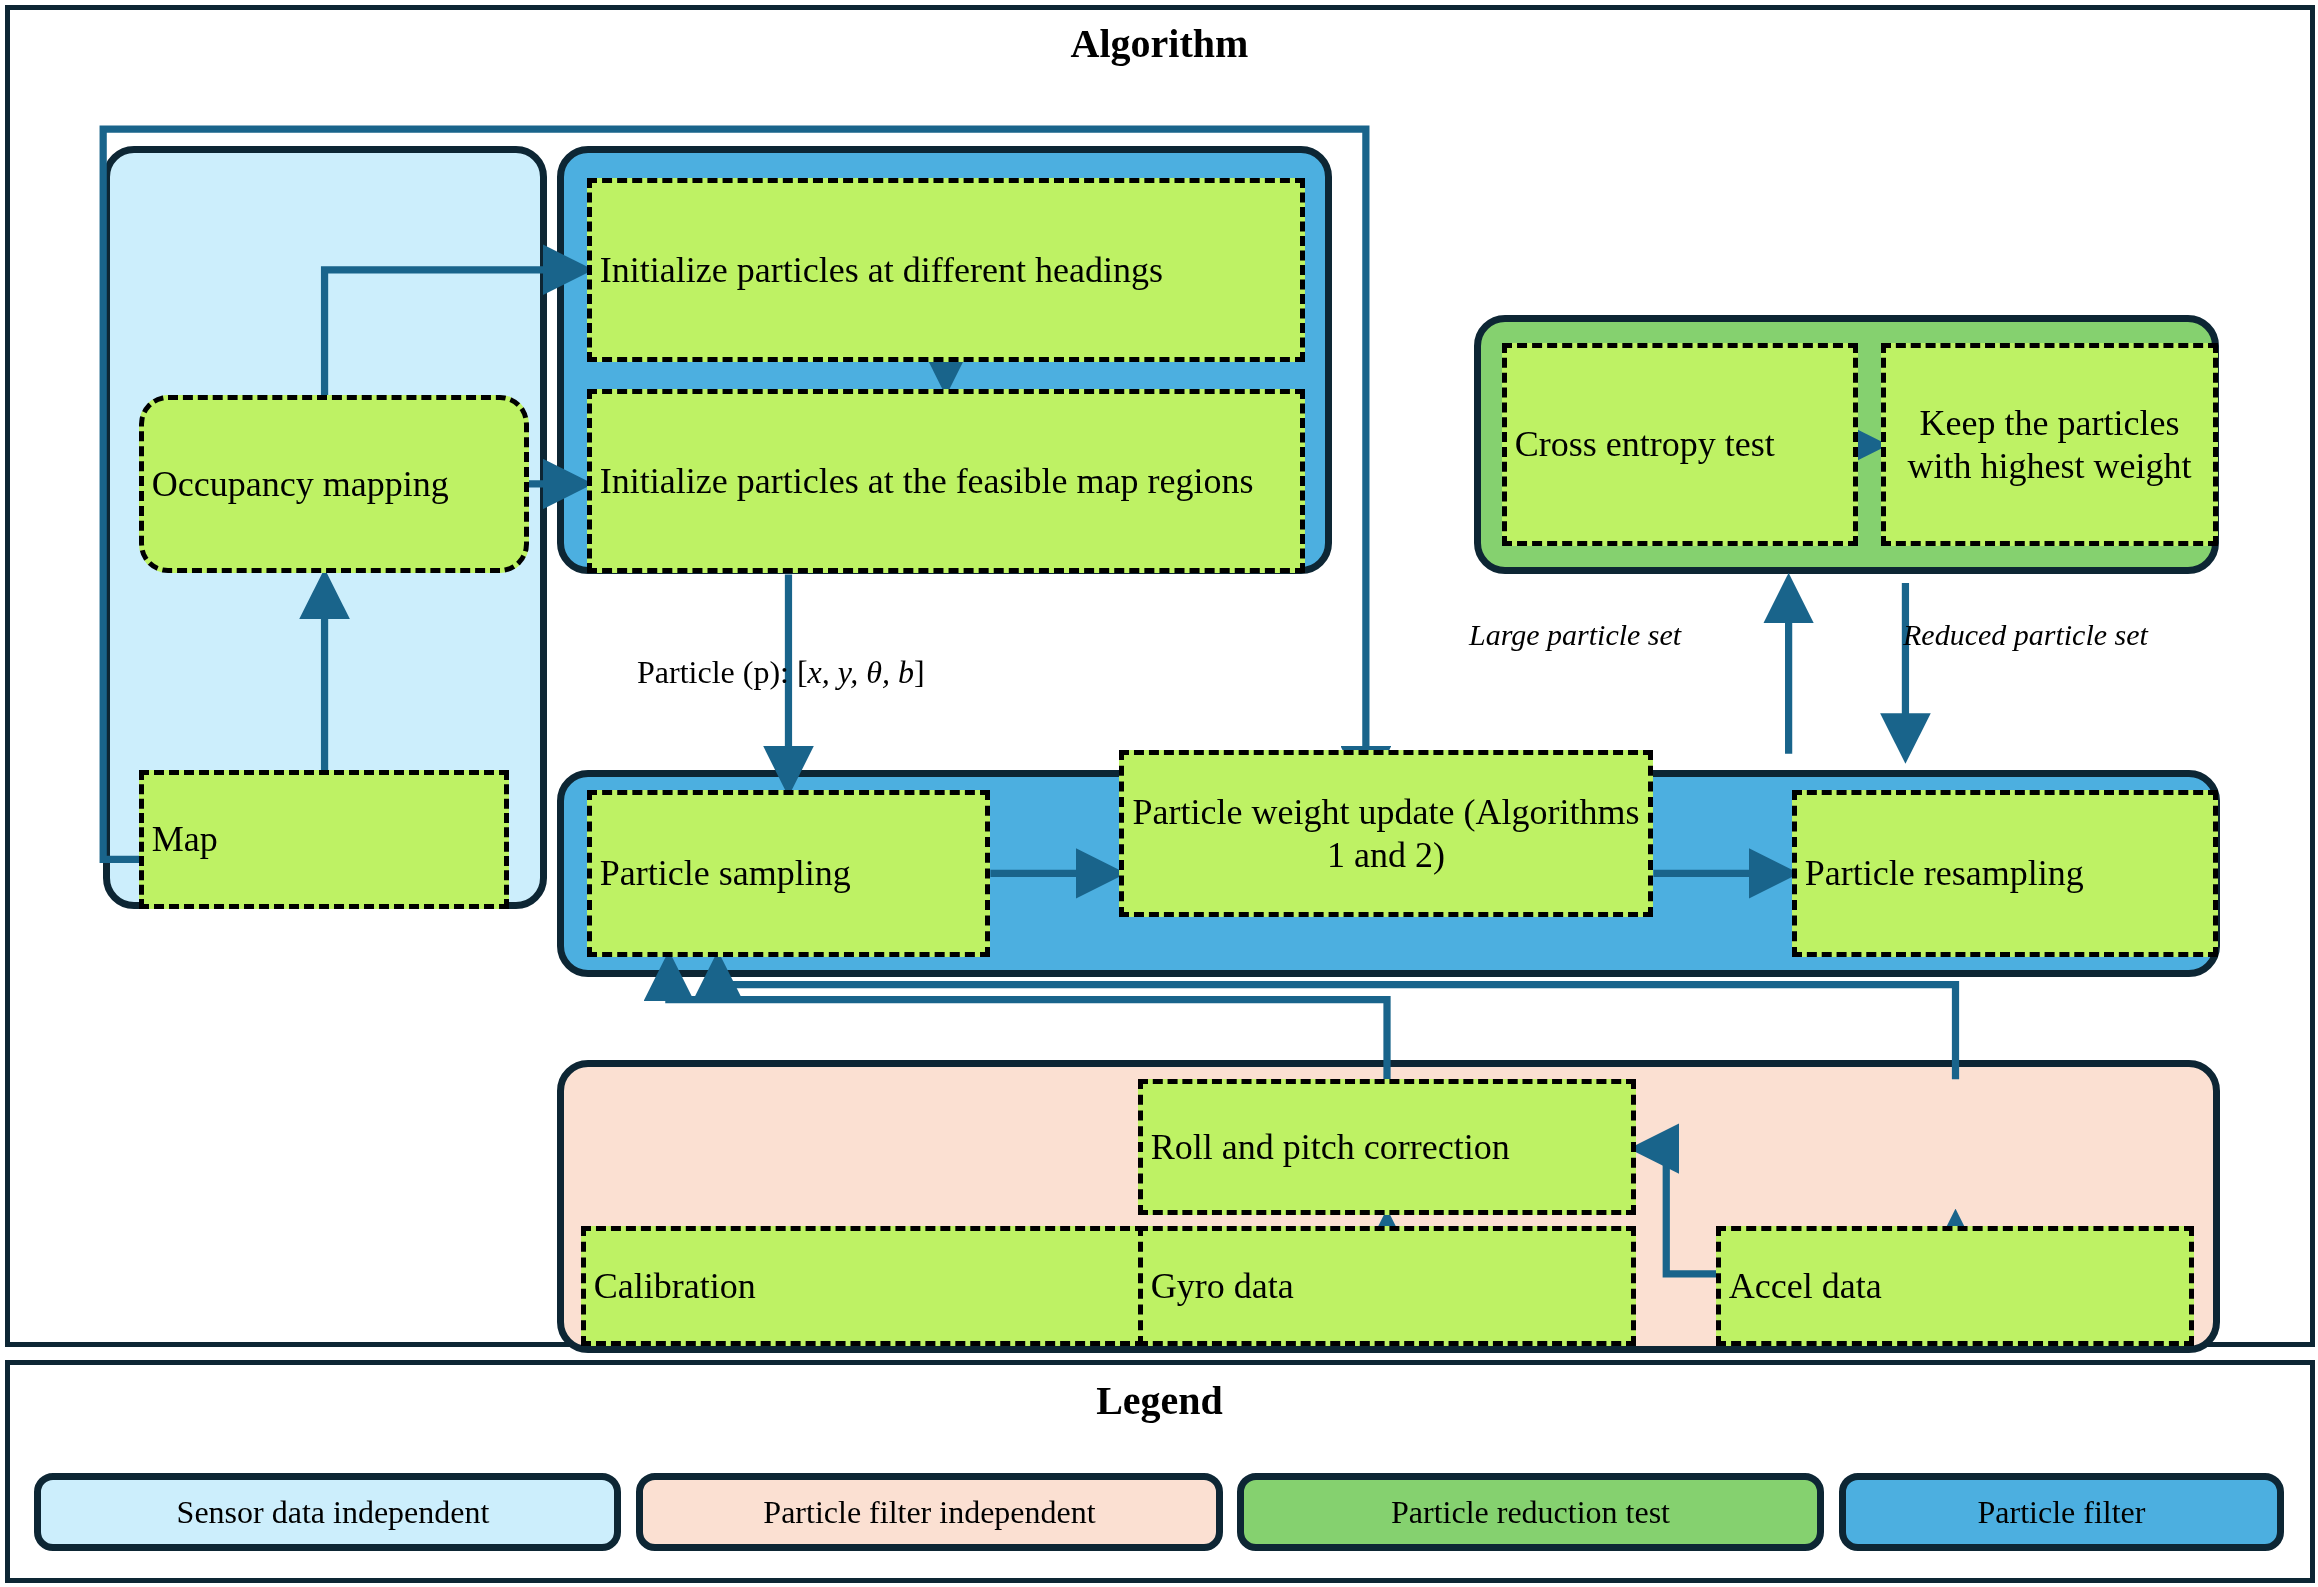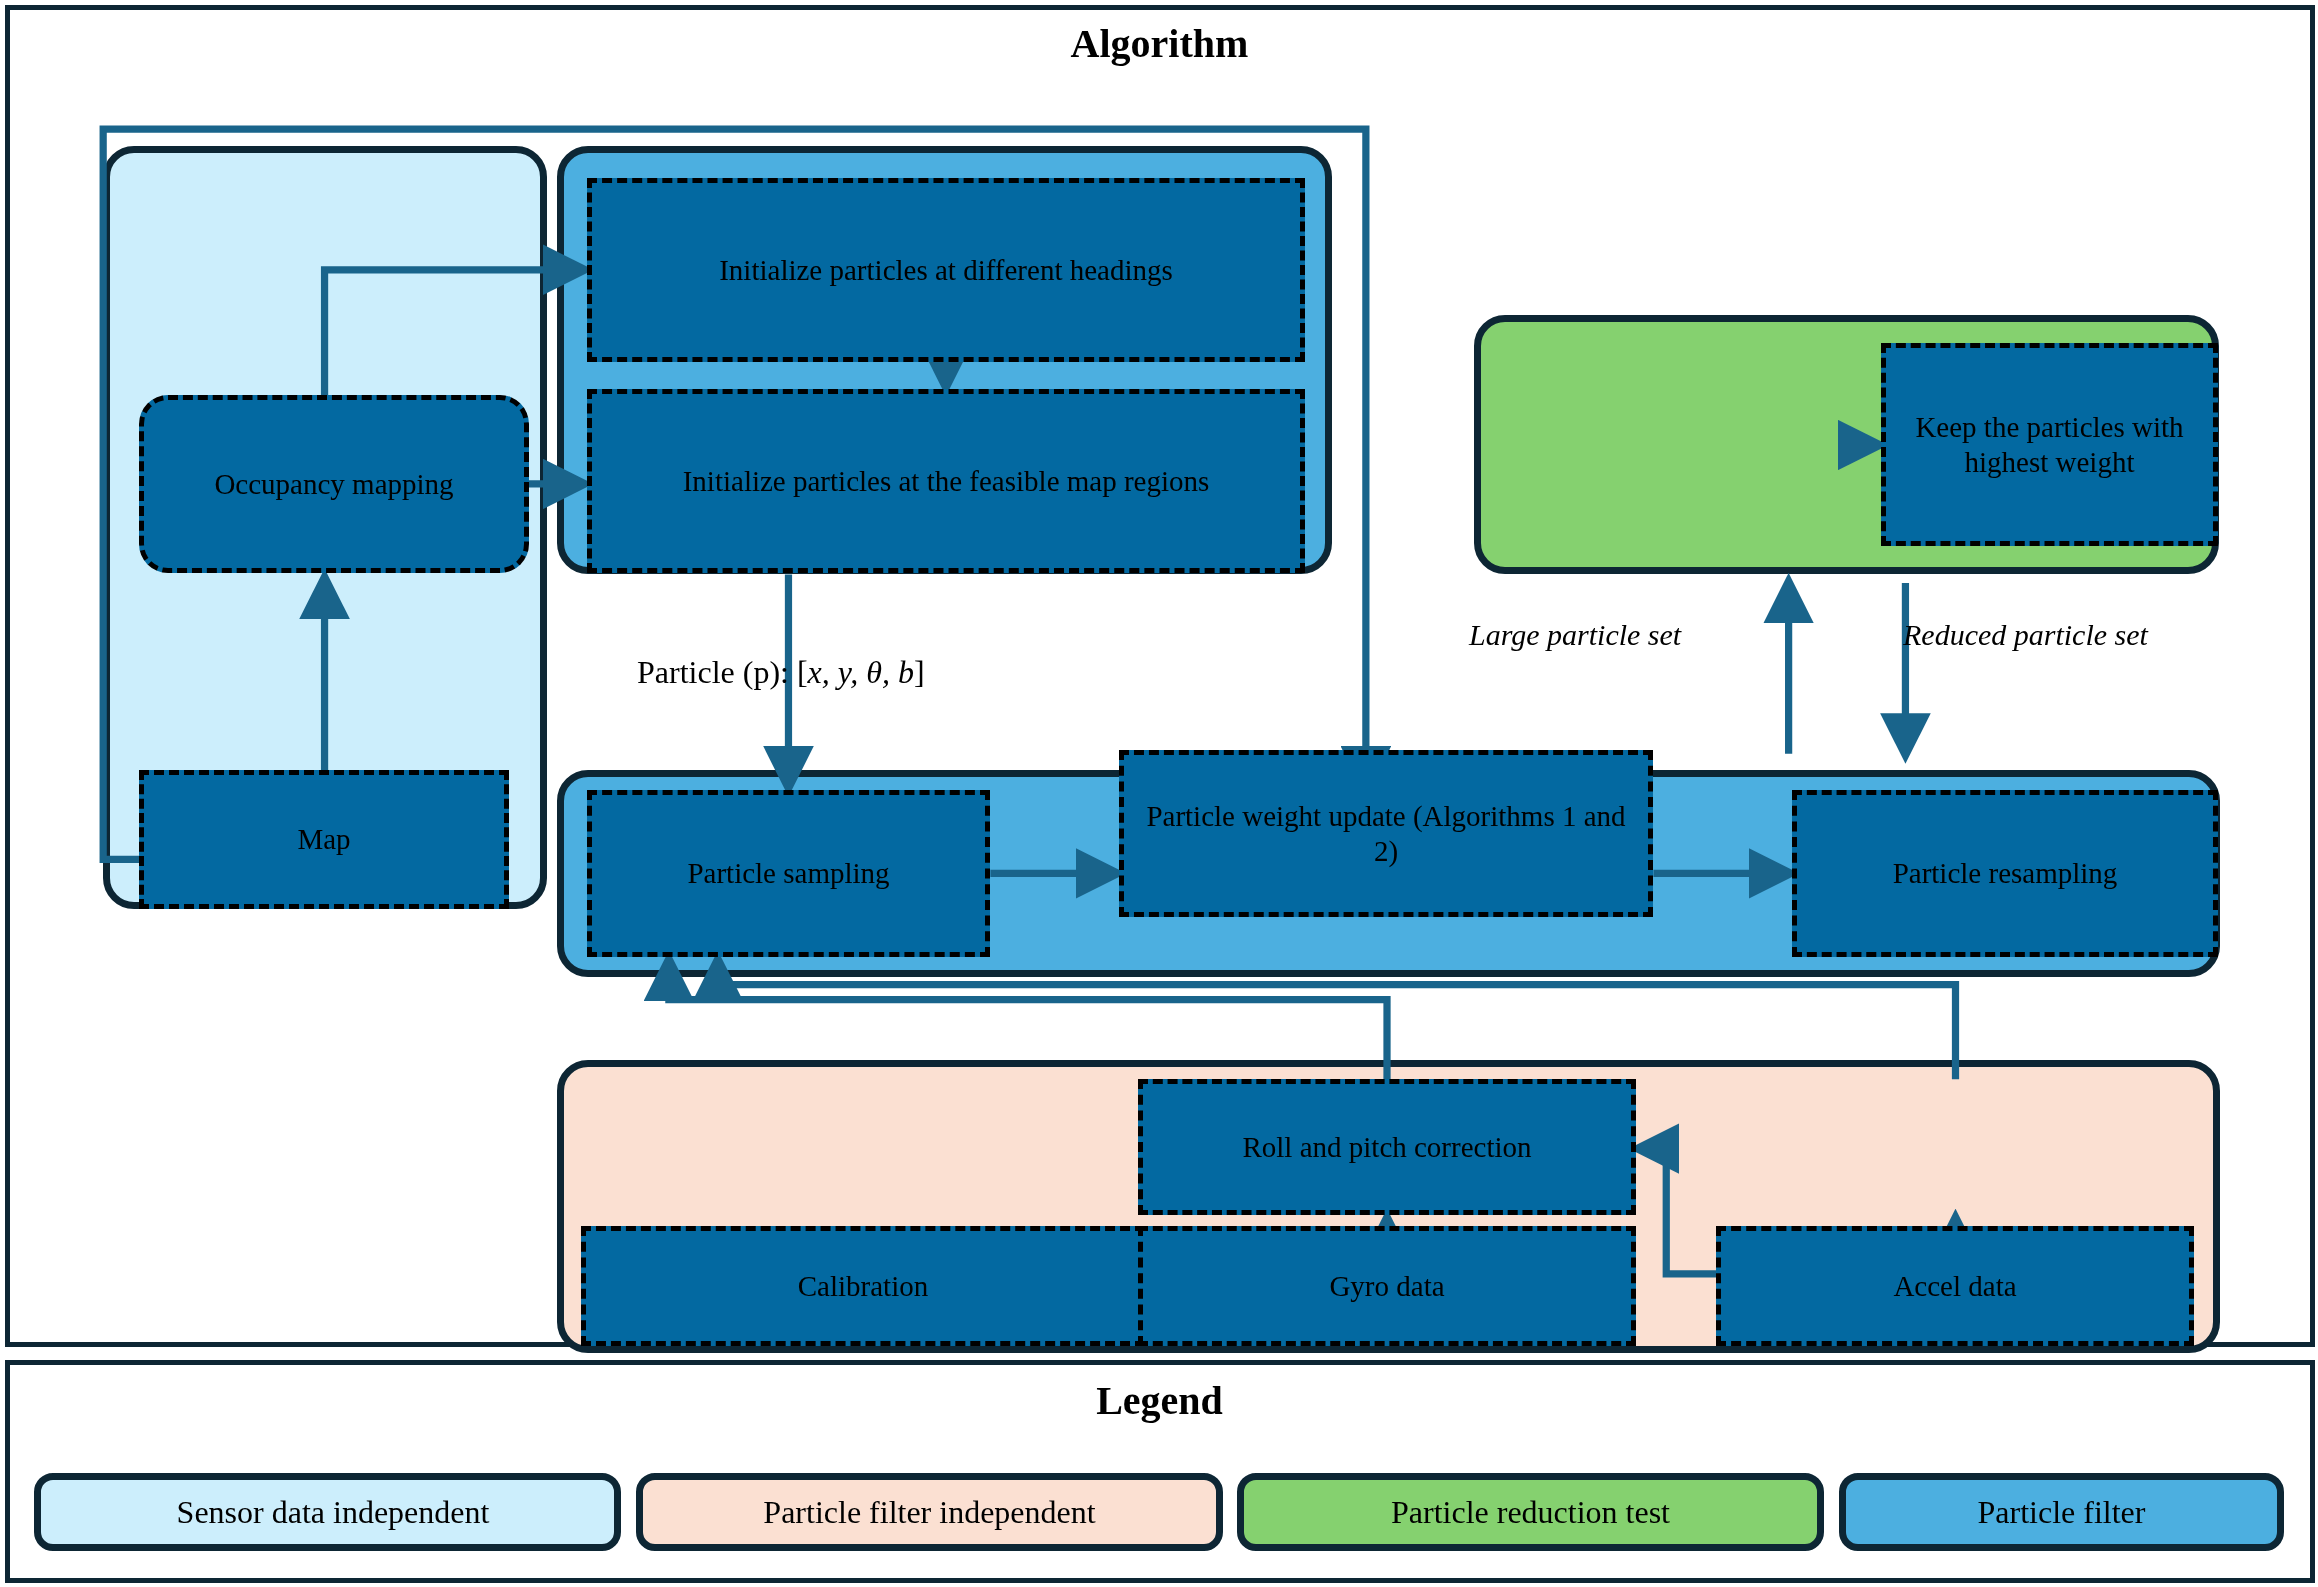--- a/index.html
+++ b/index.html
@@ -17,23 +17,23 @@
 
   
   .group{position:absolute;border:7.2px solid #0d2634;border-radius:31px;box-sizing:border-box;}
   #grp-sensor-independent{left:103px;top:146px;width:444px;height:763px;background:#cceefc;}
   #grp-init{left:557px;top:146px;width:775px;height:428px;background:#4cafe0;}
   #grp-reduction{left:1474px;top:315px;width:745px;height:259px;background:#85d16f;}
   #grp-filter{left:557px;top:770px;width:1663px;height:207px;background:#4cafe0;}
   #grp-sensor{left:557px;top:1060px;width:1663px;height:293px;background:#fbe0d2;}
 
   
-  .node{position:absolute;background:#0369a1;border:5px dashed #000;box-sizing:border-box;
-        display:flex;align-items:center;justify-content:center;text-align:center;
-        color:#000;font-size:29px;line-height:1.18;padding:2.2px 7.8px;}
+  .node{position:absolute;background:#bef264;border:5px dashed #000;box-sizing:border-box;
+        display:flex;align-items:center;justify-content:flex-start;text-align:center;
+        color:#000;font-size:36px;line-height:1.18;padding:2.2px 7.8px;}
   .node span{display:block;}
 
   
   #node-occupancy{left:139px;top:395px;width:390px;height:178px;border-radius:29px;}
   #node-map{left:139px;top:770px;width:370px;height:139px;}
 
   
   #node-init-headings{left:587px;top:178px;width:718px;height:184px;}
   #node-init-feasible{left:587px;top:389px;width:718px;height:184px;}
 
@@ -143,20 +143,23 @@
     <span>Map</span>
   </div>
 
   <div class="node" id="node-init-headings">
     <span>Initialize particles at different headings</span>
   </div>
   <div class="node" id="node-init-feasible">
     <span>Initialize particles at the feasible map regions</span>
   </div>
 
+  <div class="node" id="node-cross-entropy">
+    <span>Cross entropy test</span>
+  </div>
   <div class="node" id="node-keep-highest">
     <span>Keep the particles with highest weight</span>
   </div>
 
   <div class="node" id="node-particle-sampling">
     <span>Particle sampling</span>
   </div>
   <div class="node" id="node-weight-update">
     <span>Particle weight update (Algorithms 1 and 2)</span>
   </div>

